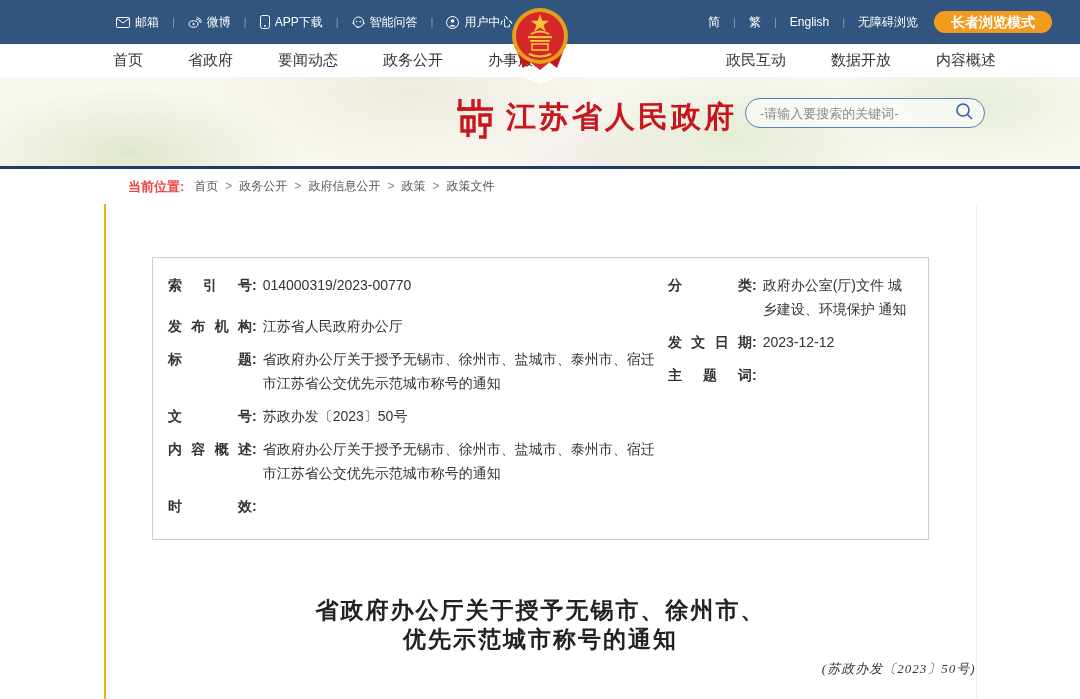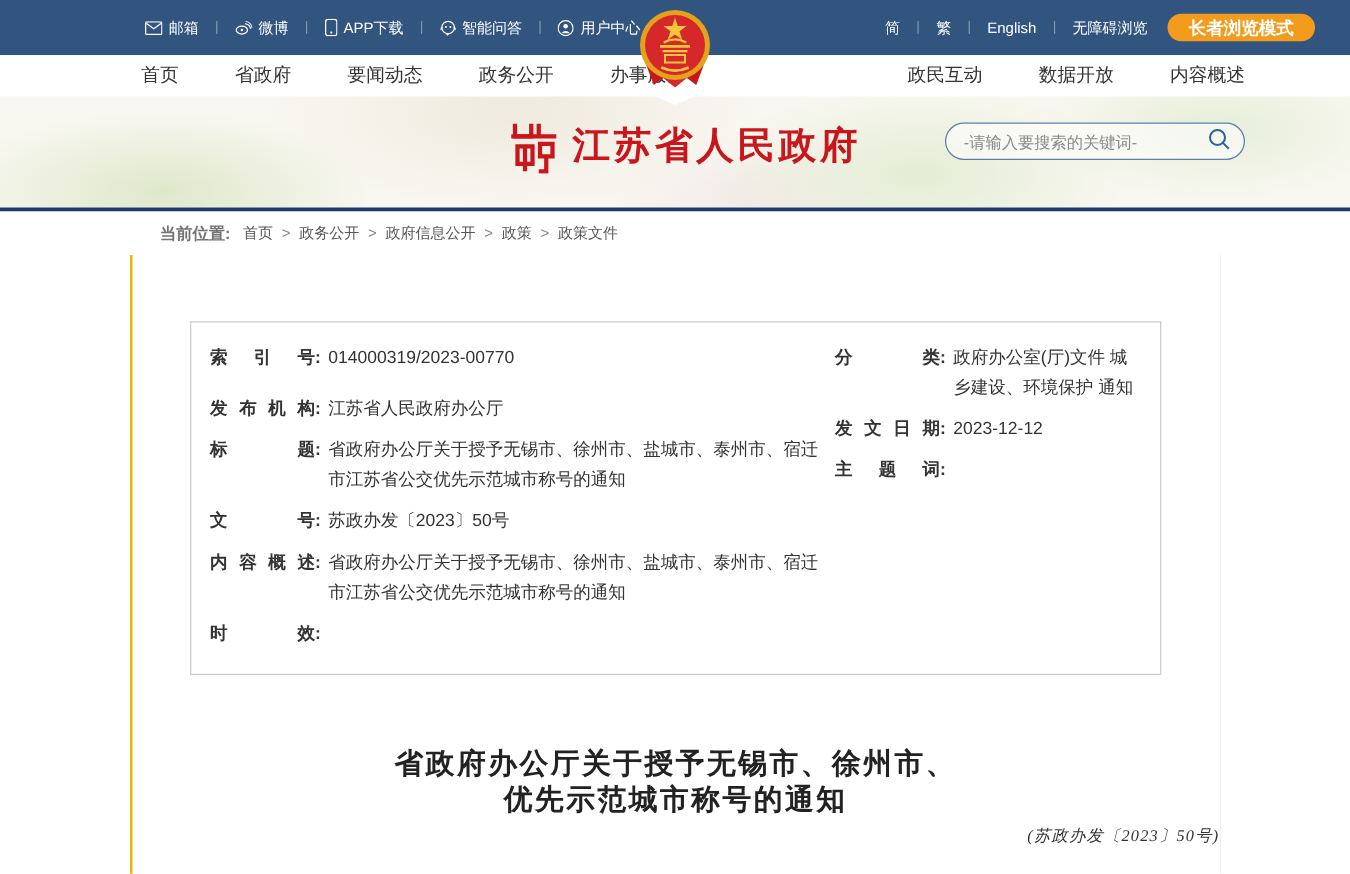--- a/index.html
+++ b/index.html
@@ -38,38 +38,38 @@
 
   
   .banner { height:92px; position:relative; border-bottom:3px solid #1e3c6b;
     background:
       radial-gradient(ellipse 240px 90px at 12% 85%, rgba(203,219,172,.55), transparent 70%),
       radial-gradient(ellipse 280px 110px at 38% 15%, rgba(233,225,211,.6), transparent 70%),
       radial-gradient(ellipse 240px 100px at 68% 70%, rgba(208,226,185,.5), transparent 70%),
       radial-gradient(ellipse 200px 80px at 90% 30%, rgba(214,230,196,.55), transparent 70%),
       radial-gradient(ellipse 160px 70px at 55% 90%, rgba(238,221,223,.45), transparent 70%),
       #f8f7f0; }
-  .logo-wrap { position:absolute; left:406px; top:18px; display:flex; align-items:center; cursor:pointer; }
+  .logo-wrap { position:absolute; left:454px; top:18px; display:flex; align-items:center; cursor:pointer; }
   .seal { width:42px; height:44px; margin-right:10px; }
   .site-name { color:#c9161d; font-size:30px; font-weight:bold; letter-spacing:3px;
     font-family:"Liberation Sans","DejaVu Sans",sans-serif; line-height:32px; }
   .site-url { font-size:14px; font-weight:bold; letter-spacing:4px; color:#9a9a9a;
     text-align:center; margin-top:2px; }
   .site-url .red { color:#c9161d; }
-  .search-box { position:absolute; right:84px; top:21px; width:240px; height:30px;
+  .search-box { position:absolute; right:95px; top:21px; width:240px; height:30px;
     border:1px solid #5b7fb0; border-radius:15px; background:rgba(255,255,255,.55);
     display:flex; align-items:center; padding:0 10px 0 14px; }
   .search-box input { flex:1; border:none; outline:none; background:transparent;
     font-size:13px; color:#555; font-family:inherit; }
   .search-box input::placeholder { color:#8a8a8a; }
   .search-btn { background:none; border:none; cursor:pointer; display:flex; padding:0; }
 
   
   .crumb-bar { background:#fff; height:35px; display:flex; align-items:center; padding-left:128px; }
-  .crumb-label { font-size:13px; font-weight:bold; color:#737373; margin-right:10px; }
+  .crumb-label { font-size:13px; font-weight:bold; color:#ef4444; margin-right:10px; }
   .crumb-item { font-size:12px; color:#555; cursor:pointer; }
   .crumb-item:not(:last-child)::after { content:">"; color:#888; margin:0 7px; cursor:default; }
 
   
   .card { width:873px; margin:0 auto; background:#fff; border-left:2px solid #eab308;
     border-right:1px solid #f1f1f1; height:509px; overflow:hidden; padding-top:53px; }
 
   
   .meta-box { width:777px; margin:0 auto; border:1px solid #ccc; padding:15px 15px 12px 15px;
     display:flex; font-size:14px; color:#333; }

